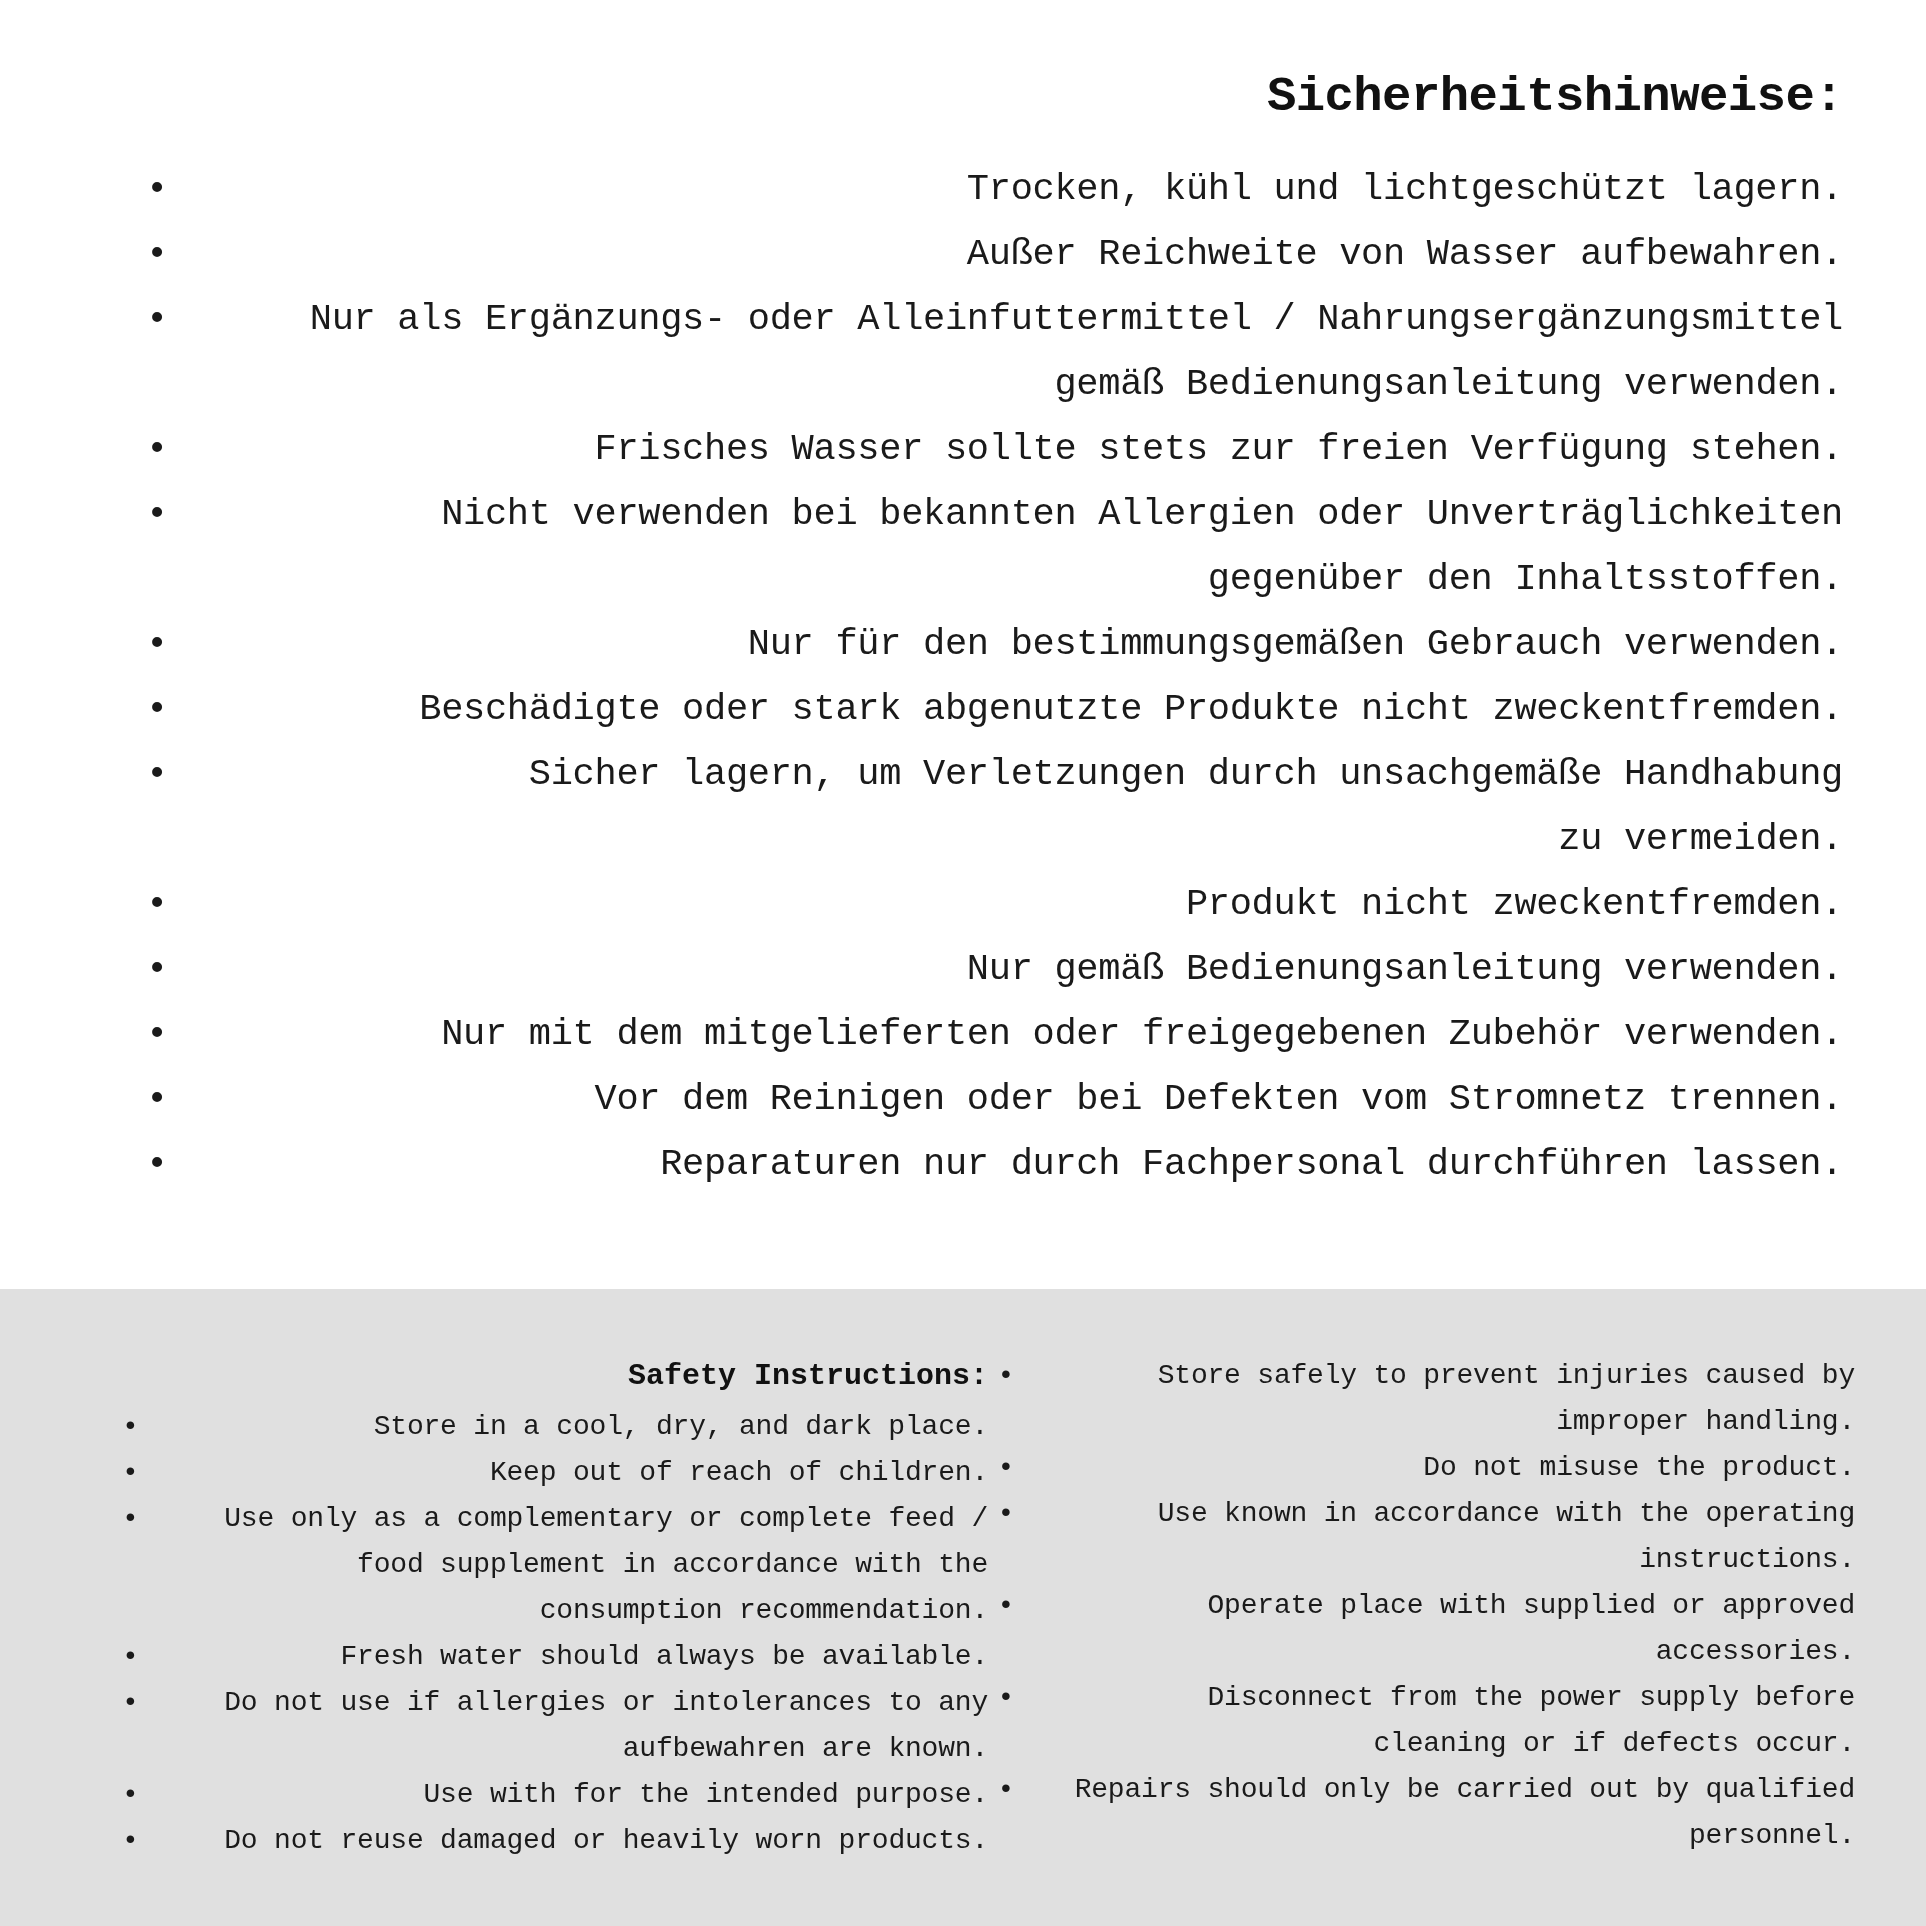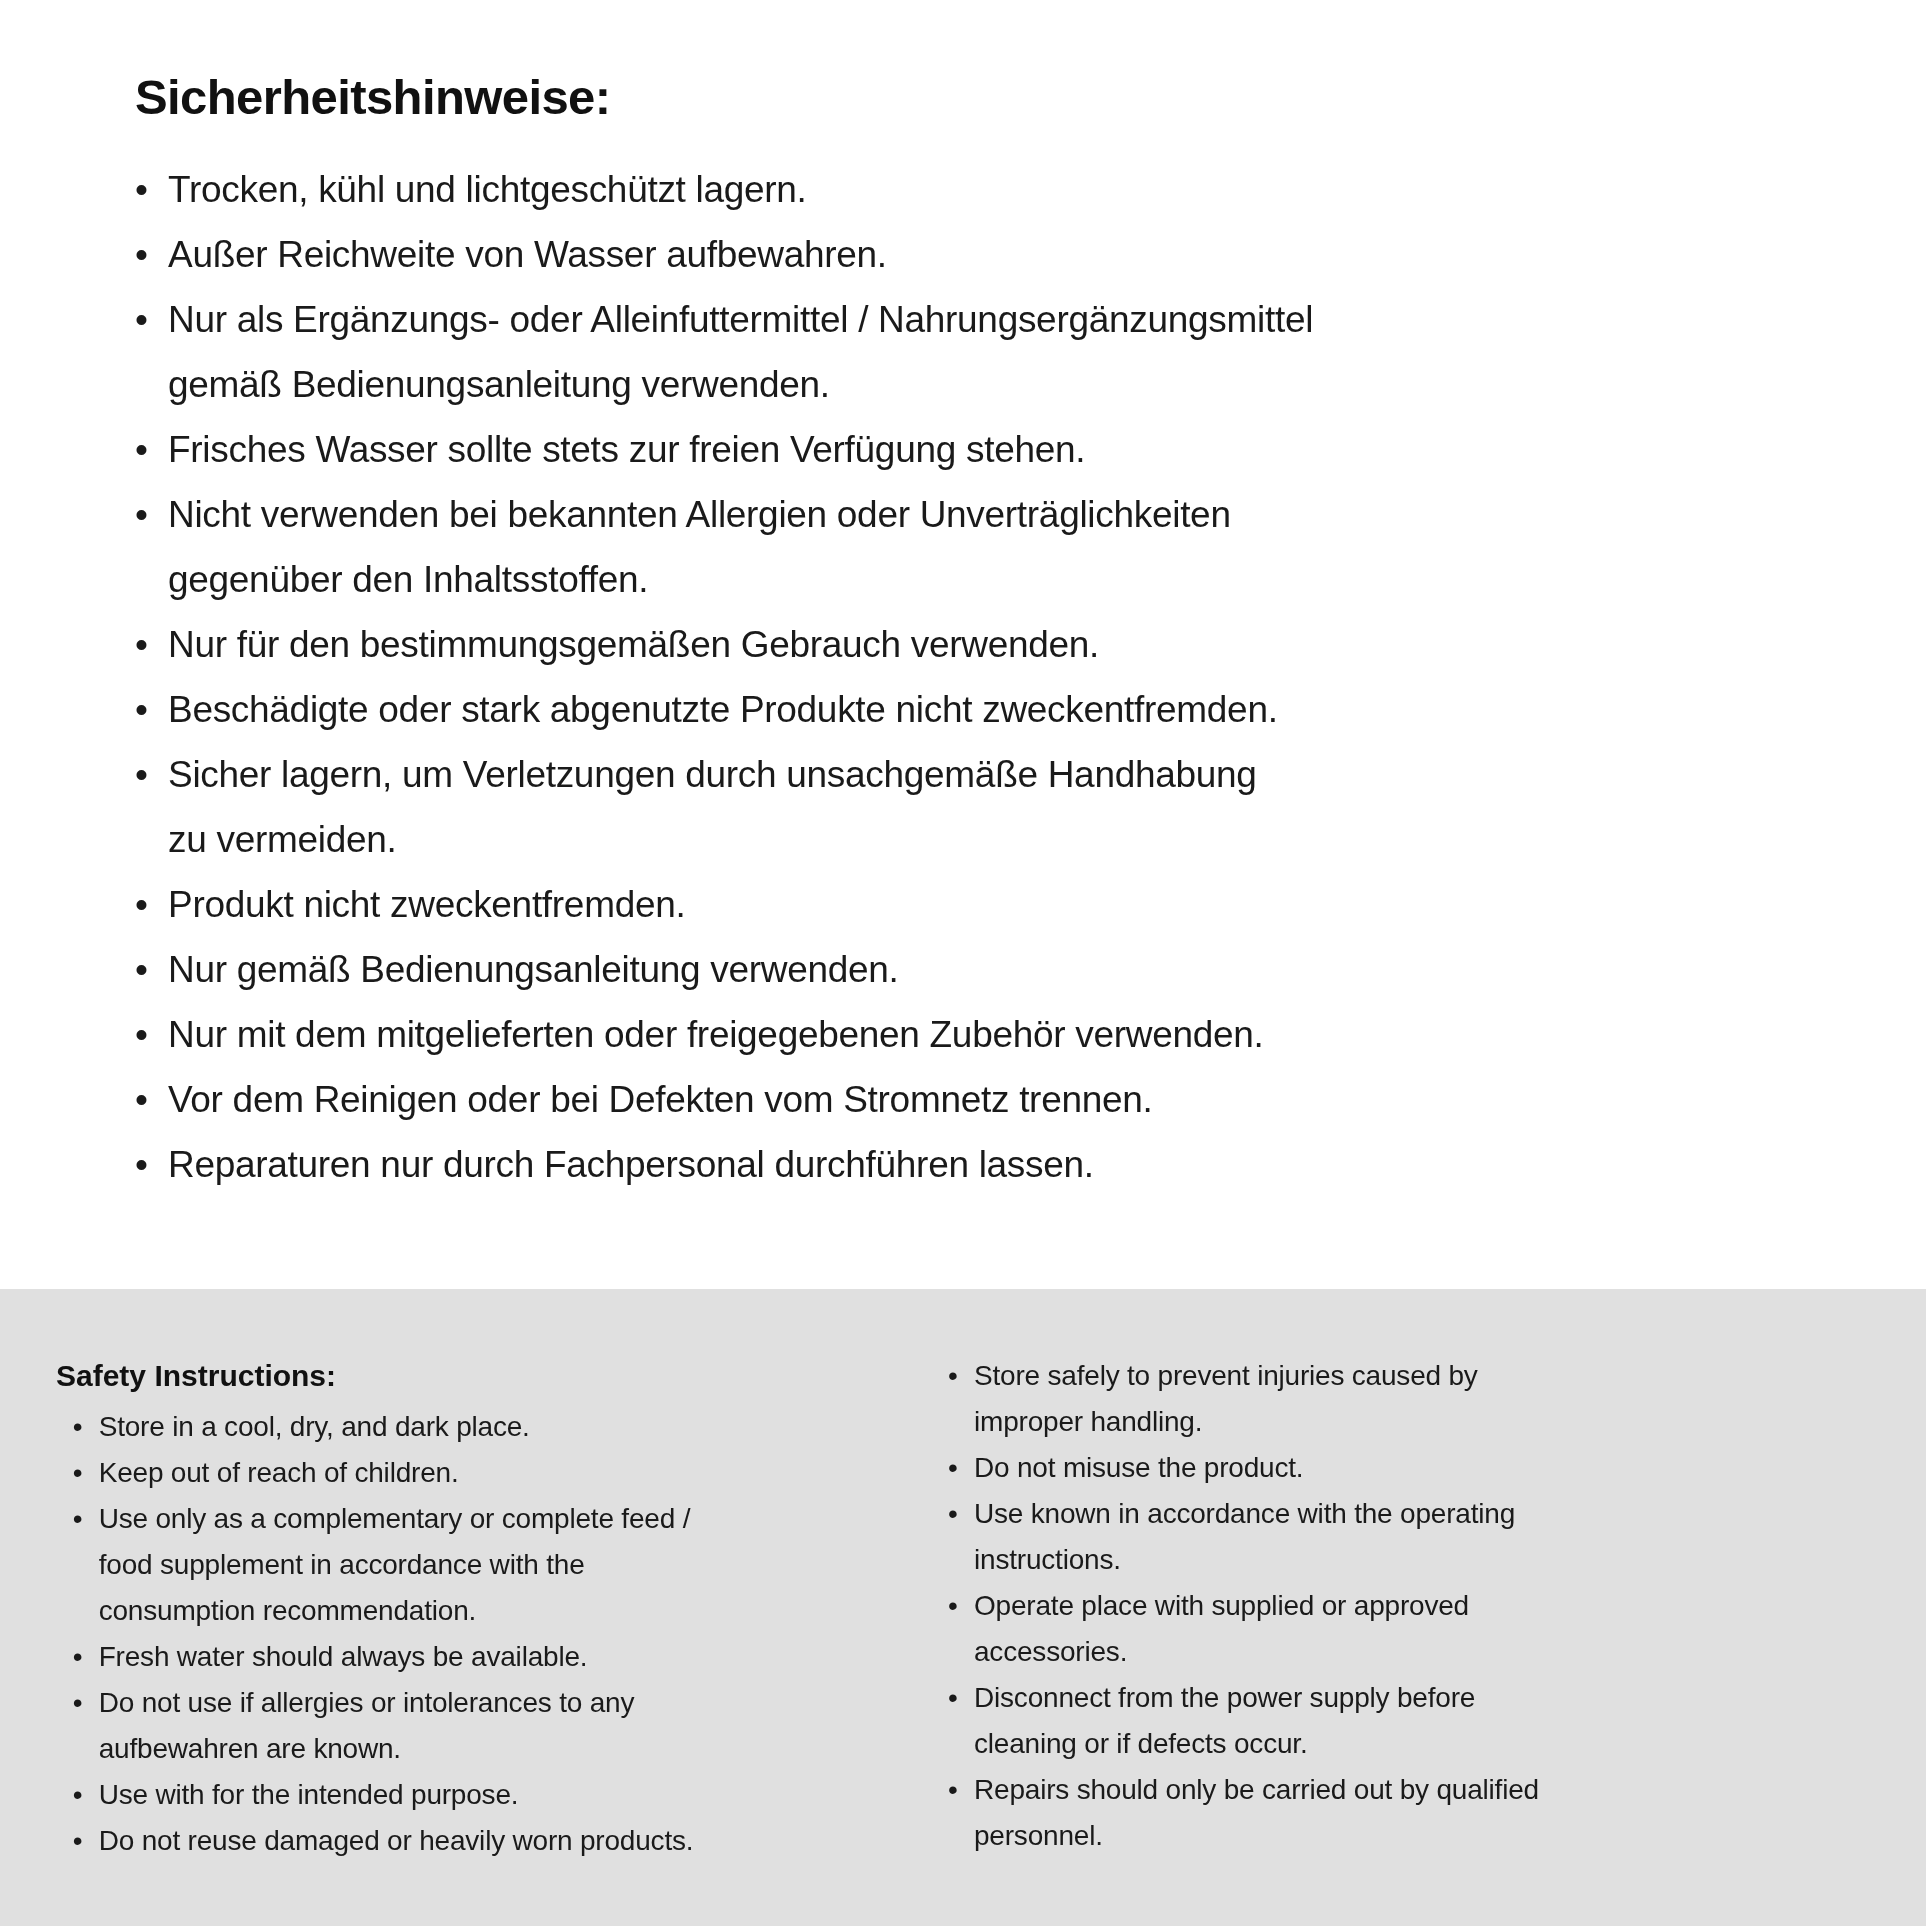--- a/index.html
+++ b/index.html
@@ -4,23 +4,24 @@
 <style>
   html, body {
     margin: 0;
     padding: 0;
     background: #ffffff;
   }
   .sheet {
     position: relative;
     width: 1926px;
     height: 1926px;
-    font-family: Liberation Sans, sans-serif;
+    font-family: Liberation Mono, monospace;
     color: #1a1a1a;
     overflow: hidden;
+    text-align: right;
   }
   
   .top-section {
     box-sizing: border-box;
     height: 1289px;
     background: #ffffff;
     padding: 69px 83px 0 135px;
   }
   .de-heading {
     font-size: 49px;
@@ -51,21 +52,21 @@
   .de-list .bullet { flex-basis: 33px; }
   .item-text {
     white-space: pre-line;
     flex: 1 1 auto;
   }
   
   .bottom-section {
     box-sizing: border-box;
     height: 638px;
     background: #e0e0e0;
-    padding: 64px 71px 0 56px;
+    padding: 64px 71px 0 96px;
     display: flex;
     align-items: flex-start;
   }
   .col-left {
     flex: 0 0 892px;
   }
   .col-right {
     flex: 1 1 auto;
   }
   .en-heading {

